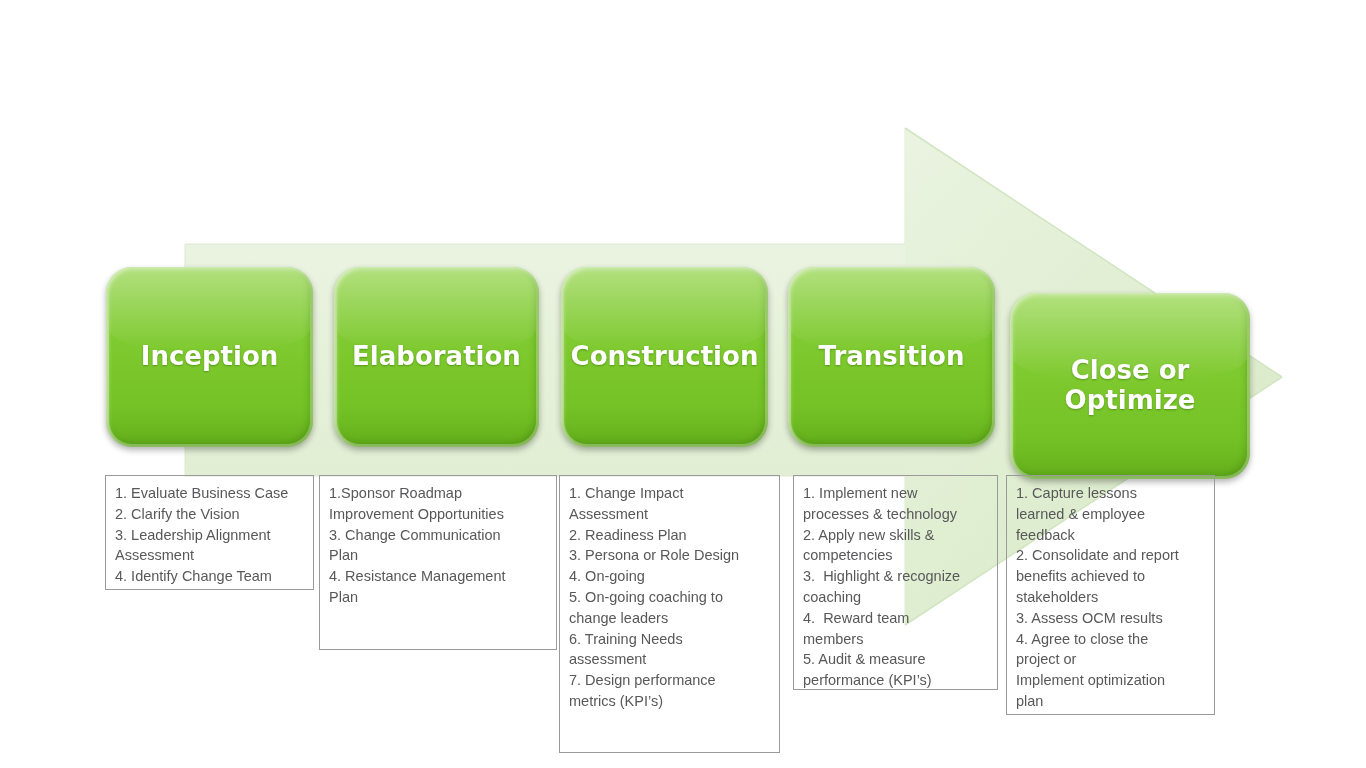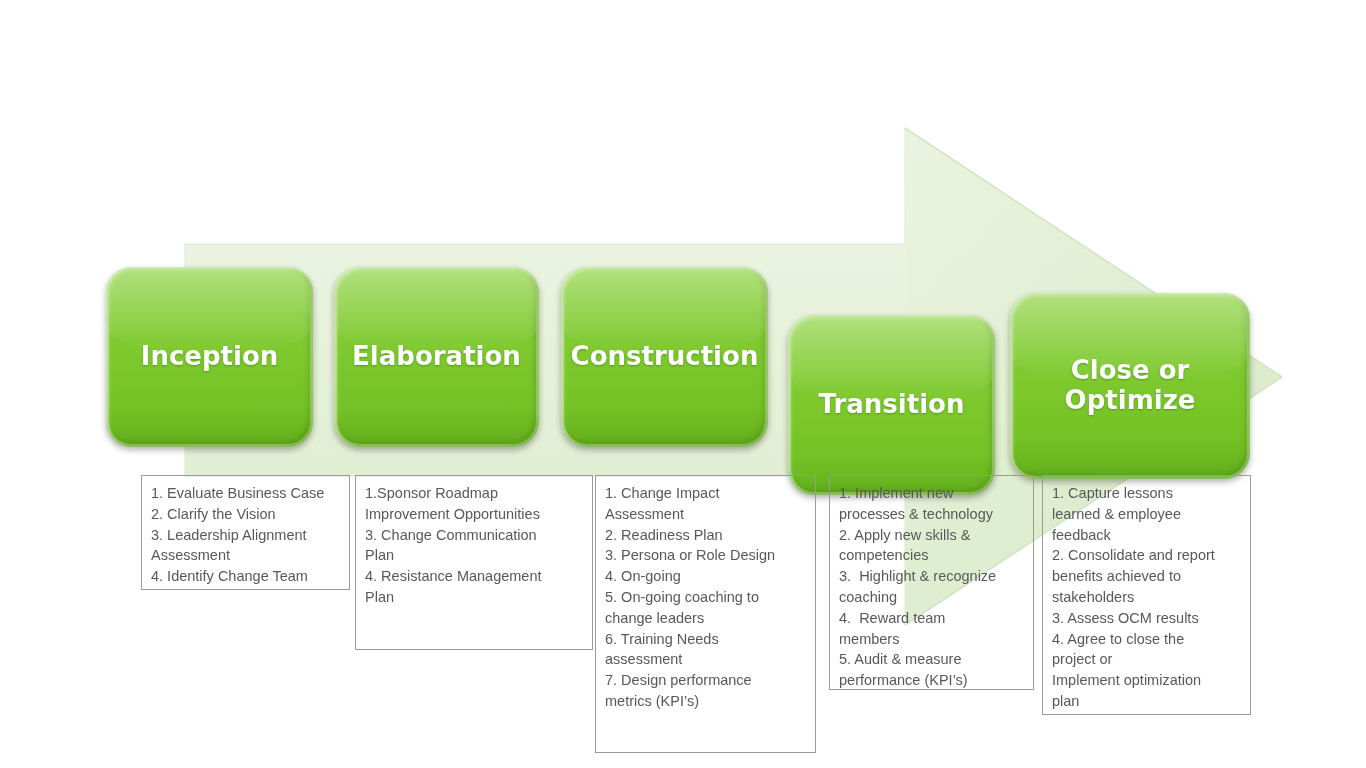--- a/index.html
+++ b/index.html
@@ -103,21 +103,20 @@
   .detail-box {
     position: absolute;
     box-sizing: border-box;
     border: 1px solid #9a9a9a;
     background: rgba(255,255,255,0.0);
     padding: 7px 8px 6px 9px;
     font-size: 14.5px;
     line-height: 20.8px;
     color: #58585a;
     font-family: "Liberation Sans", "DejaVu Sans", sans-serif;
-    margin-left: 36px;
   }
   .detail-box .line {
     white-space: pre-wrap;
   }
 </style>
 </head>
 <body>
 
 <div id="slide">
 
@@ -135,33 +134,33 @@
       </linearGradient>
     </defs>
 
     <polygon points="185,244 905,244 905,128 1282,377 905,625 905,476 185,476" fill="url(#arrowGrad)" stroke="#DCEAD0" stroke-width="1"></polygon>
 
     <polygon points="905,128 1282,377 905,625" fill="url(#arrowHeadGrad)" opacity="0.85"></polygon>
     <line x1="905" y1="128" x2="1282" y2="377" stroke="#D2E5C2" stroke-width="1.5"></line>
     <line x1="905" y1="625" x2="1282" y2="377" stroke="#D2E5C2" stroke-width="1.5"></line>
   </svg>
 
-  <div class="stage-box" style="left:106px; top:267px; width:207px; height:180px;border-radius:25px;">
+  <div class="stage-box" style="left:106px; top:267px; width:207px; height:180px;">
     <span class="stage-label">Inception</span>
   </div>
 
   <div class="stage-box" style="left:334px; top:267px; width:205px; height:180px;">
     <span class="stage-label">Elaboration</span>
   </div>
 
   <div class="stage-box" style="left:561px; top:267px; width:207px; height:180px;">
     <span class="stage-label">Construction</span>
   </div>
 
-  <div class="stage-box" style="left:788px; top:267px; width:207px; height:180px;margin-top:48px;">
+  <div class="stage-box" style="left:788px; top:267px; width:207px; height:180px;">
     <span class="stage-label">Transition</span>
   </div>
 
   <div class="stage-box" style="left:1010px; top:255px; width:240px; height:186px;margin-top:38px;">
     <span class="stage-label" style="white-space:pre-line;">Close or
 Optimize</span>
   </div>
 
   <div class="detail-box" style="left:105px; top:475px; width:209px; height:115px;">
       <div class="line">1. Evaluate Business Case</div>

